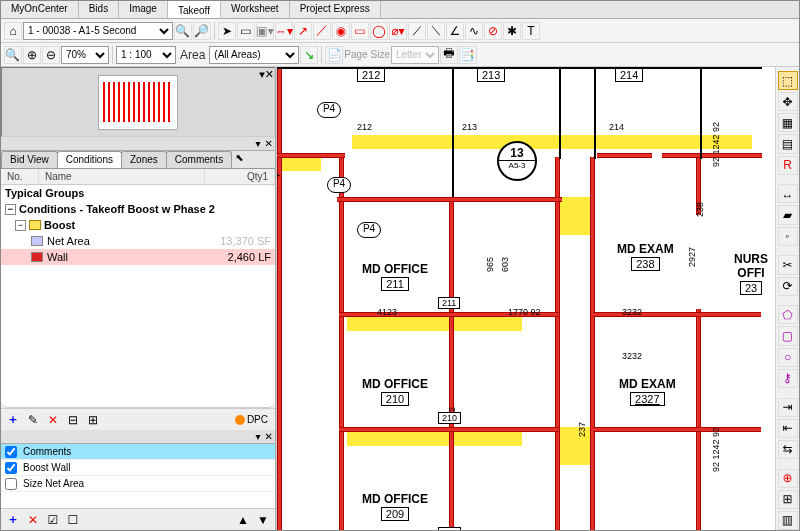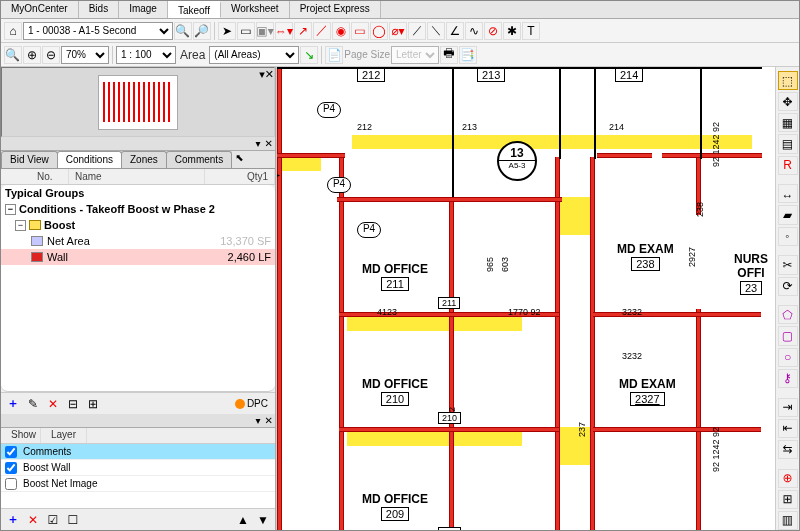--- a/index.html
+++ b/index.html
@@ -27,21 +27,21 @@
 .thumb .doc .scribble { width: 70px; height: 40px; background: repeating-linear-gradient(90deg,#e00 0 2px, transparent 2px 5px); }
 
 .panel-hdr { display: flex; justify-content: flex-end; height: 14px; background: #e0e0e0; border-bottom: 1px solid #aaa; align-items: center; }
 .panel-hdr .dot { font-size: 10px; padding: 0 2px; cursor: pointer; }
 
 .cond-tabs { display: flex; height: 18px; border-bottom: 1px solid #999; background: #e6e6e6; font-size: 10px; }
 .cond-tabs .ct { padding: 2px 8px; border: 1px solid #999; border-bottom: none; background: #ddd; margin-right: -1px; cursor: pointer; border-radius: 3px 3px 0 0; }
 .cond-tabs .ct.active { background: #fff; }
 .cond-cols { display: flex; height: 16px; border-bottom: 1px solid #ccc; font-size: 10px; color: #444; }
 .cond-cols div { padding: 2px 6px; border-right: 1px solid #ddd; }
-.cc-no { width: 38px; margin-left: 30px; } .cc-name { flex: 1; } .cc-qty { width: 70px; text-align: right; }
+.cc-no { width: 38px; } .cc-name { flex: 1; } .cc-qty { width: 70px; text-align: right; }
 
 .cond-tree { flex: 1; background: #fff; border-bottom: 1px solid #ccc; overflow: auto; font-size: 11px; border-radius: 7px; }
 .cond-tree .row { display: flex; align-items: center; height: 16px; padding: 0 4px; }
 .cond-tree .row.hdr { font-weight: bold; }
 .cond-tree .row span.sw { width: 12px; height: 10px; border: 1px solid #888; display: inline-block; margin-right: 4px; }
 .cond-tree .row .name { flex: 1; }
 .cond-tree .row .qty { color: #bbb; width: 70px; text-align: right; }
 .cond-tree .row.sel { background: #ffd0d0; }
 .cond-tree .exp { display: inline-block; width: 11px; height: 11px; border: 1px solid #888; text-align: center; line-height: 9px; font-size: 9px; margin-right: 3px; cursor: pointer; }
 .cond-tree .indent1 { padding-left: 14px; }
@@ -204,36 +204,32 @@
             <span style="width:10px;height:10px;border-radius:50%;background:#f80;display:inline-block"></span>
             <span>DPC</span>
           </span>
       </div>
 
       <div class="panel-hdr">
         <span class="dot">▾</span>
         <span class="dot">✕</span>
       </div>
 
-      <div class="layer-hdr">
-        <div style="width:40px">Show</div>
-        <div>Layer</div>
-      </div>
       <div class="layer-list" id="layer-list">
           <div class="lrow hl">
             <input type="checkbox" checked="" style="">
             <span>Comments</span>
           </div>
           <div class="lrow">
             <input type="checkbox" checked="" style="">
             <span>Boost Wall</span>
           </div>
           <div class="lrow">
             <input type="checkbox" style="">
-            <span>Boost Net Image</span>
+            <span>Size Net Area</span>
           </div>
         </div>
       <div class="layer-btns">
         <span class="cb" style="color:#00f;font-weight:bold">＋</span>
         <span class="cb" style="color:#e00">✕</span>
         <span class="cb">☑</span>
         <span class="cb">☐</span>
         <span style="flex:1"></span>
         <span class="cb">▲</span>
         <span class="cb">▼</span>

